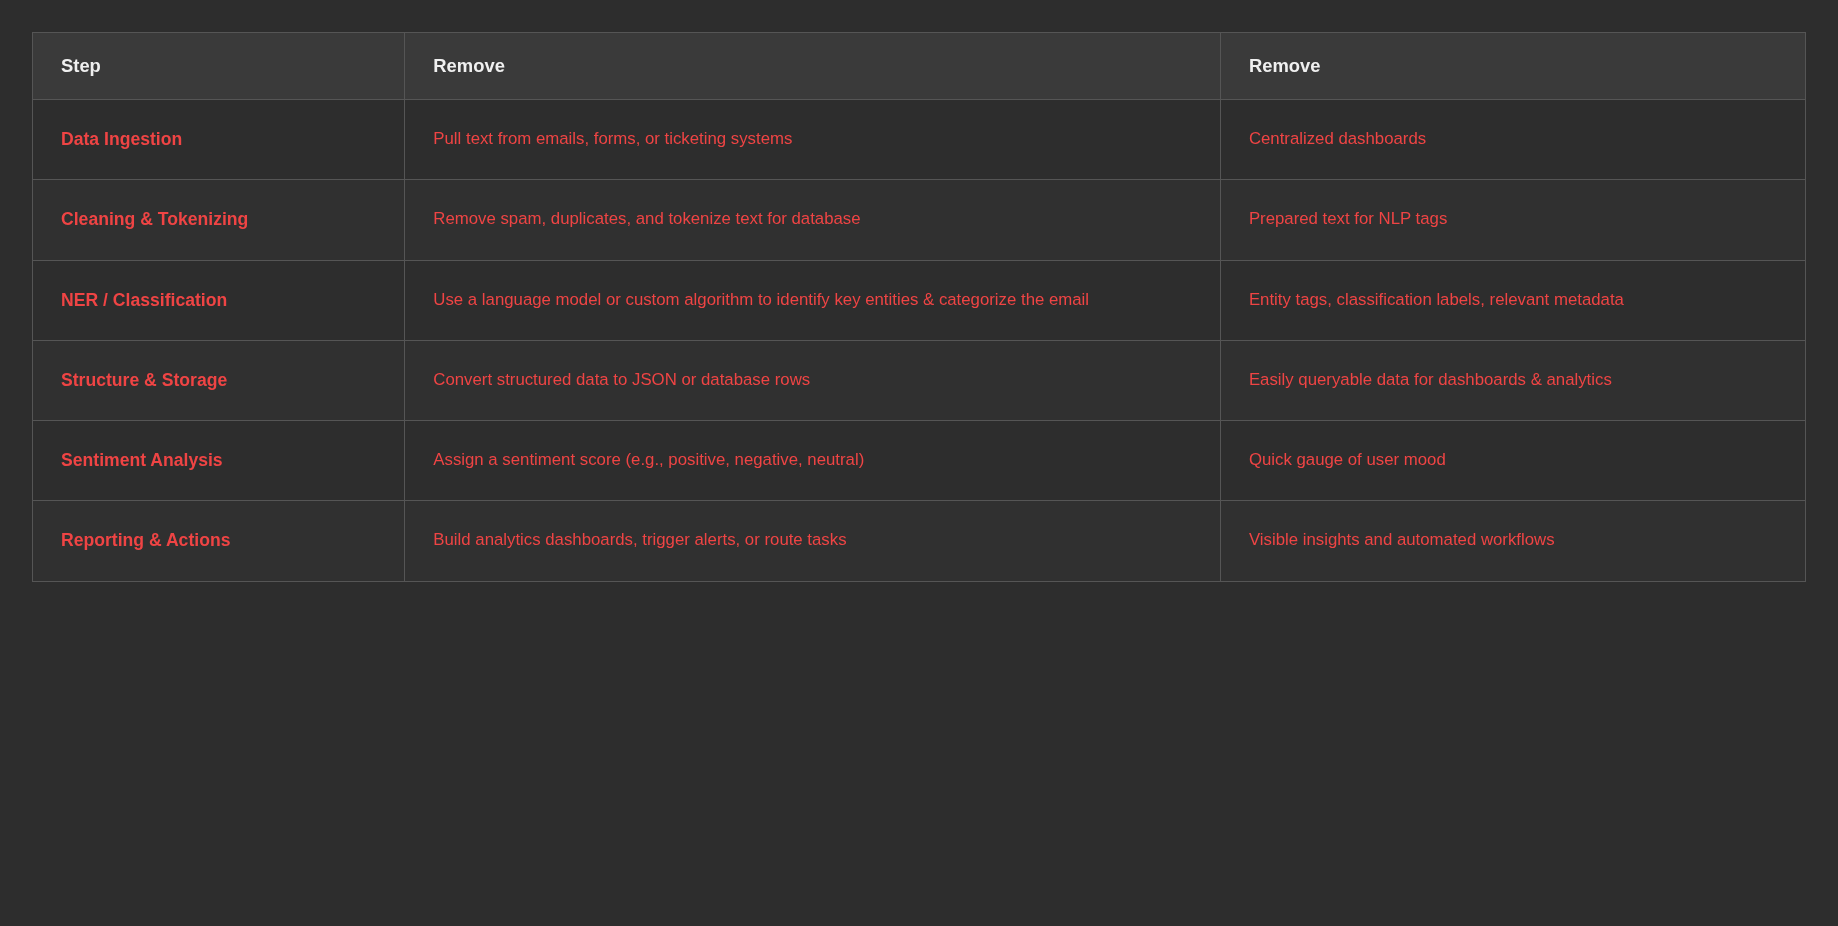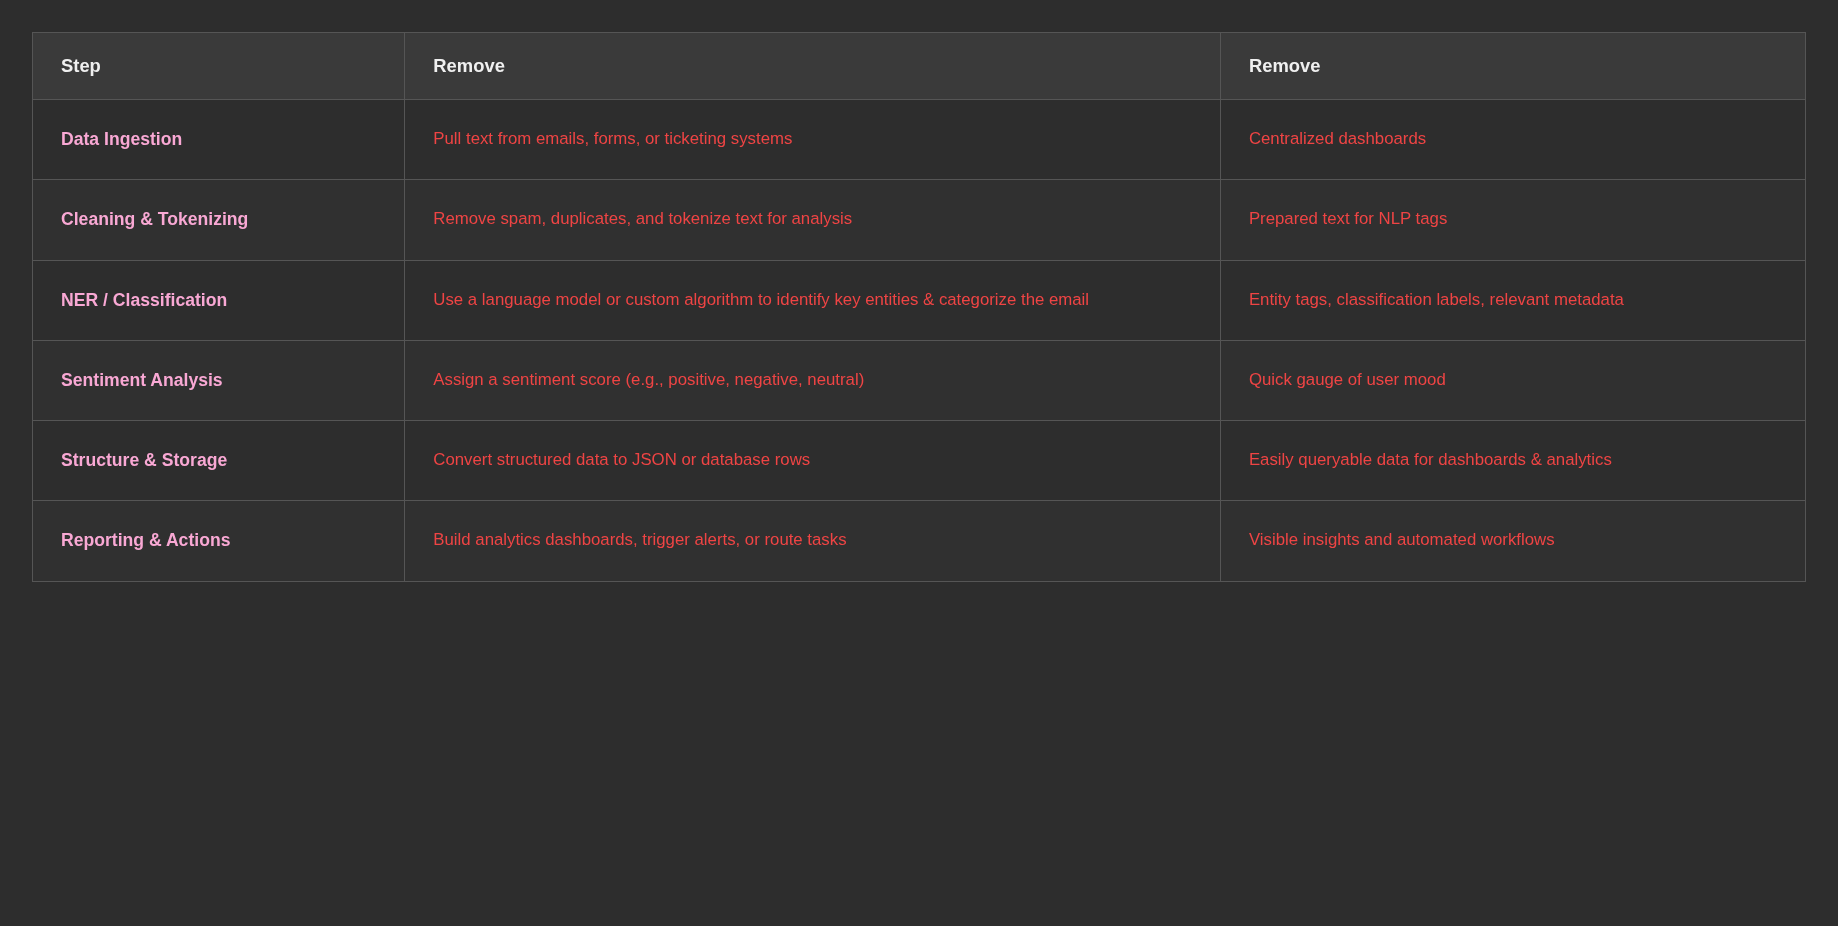--- a/index.html
+++ b/index.html
@@ -59,21 +59,21 @@
     tbody tr {
       background-color: #2d2d2d;
     }
 
     tbody tr:nth-child(even) {
       background-color: #303030;
     }
 
     .step-cell {
       font-weight: 700;
-      color: #f9a8d4;
+      color: #ef4444;
       font-size: 1.1rem;
       margin-left: 40px;
     }
   </style>
 </head>
 <body>
 
 <div class="table-container">
   <table>
     <colgroup>
@@ -89,37 +89,37 @@
       </tr>
     </thead>
     <tbody id="table-body">
     <tr>
           <td class="step-cell">Data Ingestion</td>
           <td>Pull text from emails, forms, or ticketing systems</td>
           <td>Centralized dashboards</td>
         </tr>
         <tr>
           <td class="step-cell">Cleaning &amp; Tokenizing</td>
-          <td>Remove spam, duplicates, and tokenize text for analysis</td>
+          <td>Remove spam, duplicates, and tokenize text for database</td>
           <td>Prepared text for NLP tags</td>
         </tr>
         <tr>
           <td class="step-cell">NER / Classification</td>
           <td>Use a language model or custom algorithm to identify key entities &amp; categorize the email</td>
           <td>Entity tags, classification labels, relevant metadata</td>
         </tr>
         <tr>
+          <td class="step-cell">Structure &amp; Storage</td>
+          <td>Convert structured data to JSON or database rows</td>
+          <td>Easily queryable data for dashboards &amp; analytics</td>
+        </tr>
+        <tr>
           <td class="step-cell">Sentiment Analysis</td>
           <td>Assign a sentiment score (e.g., positive, negative, neutral)</td>
           <td>Quick gauge of user mood</td>
-        </tr>
-        <tr>
-          <td class="step-cell">Structure &amp; Storage</td>
-          <td>Convert structured data to JSON or database rows</td>
-          <td>Easily queryable data for dashboards &amp; analytics</td>
         </tr>
         <tr>
           <td class="step-cell">Reporting &amp; Actions</td>
           <td>Build analytics dashboards, trigger alerts, or route tasks</td>
           <td>Visible insights and automated workflows</td>
         </tr>
       </tbody>
   </table>
 </div>
 

